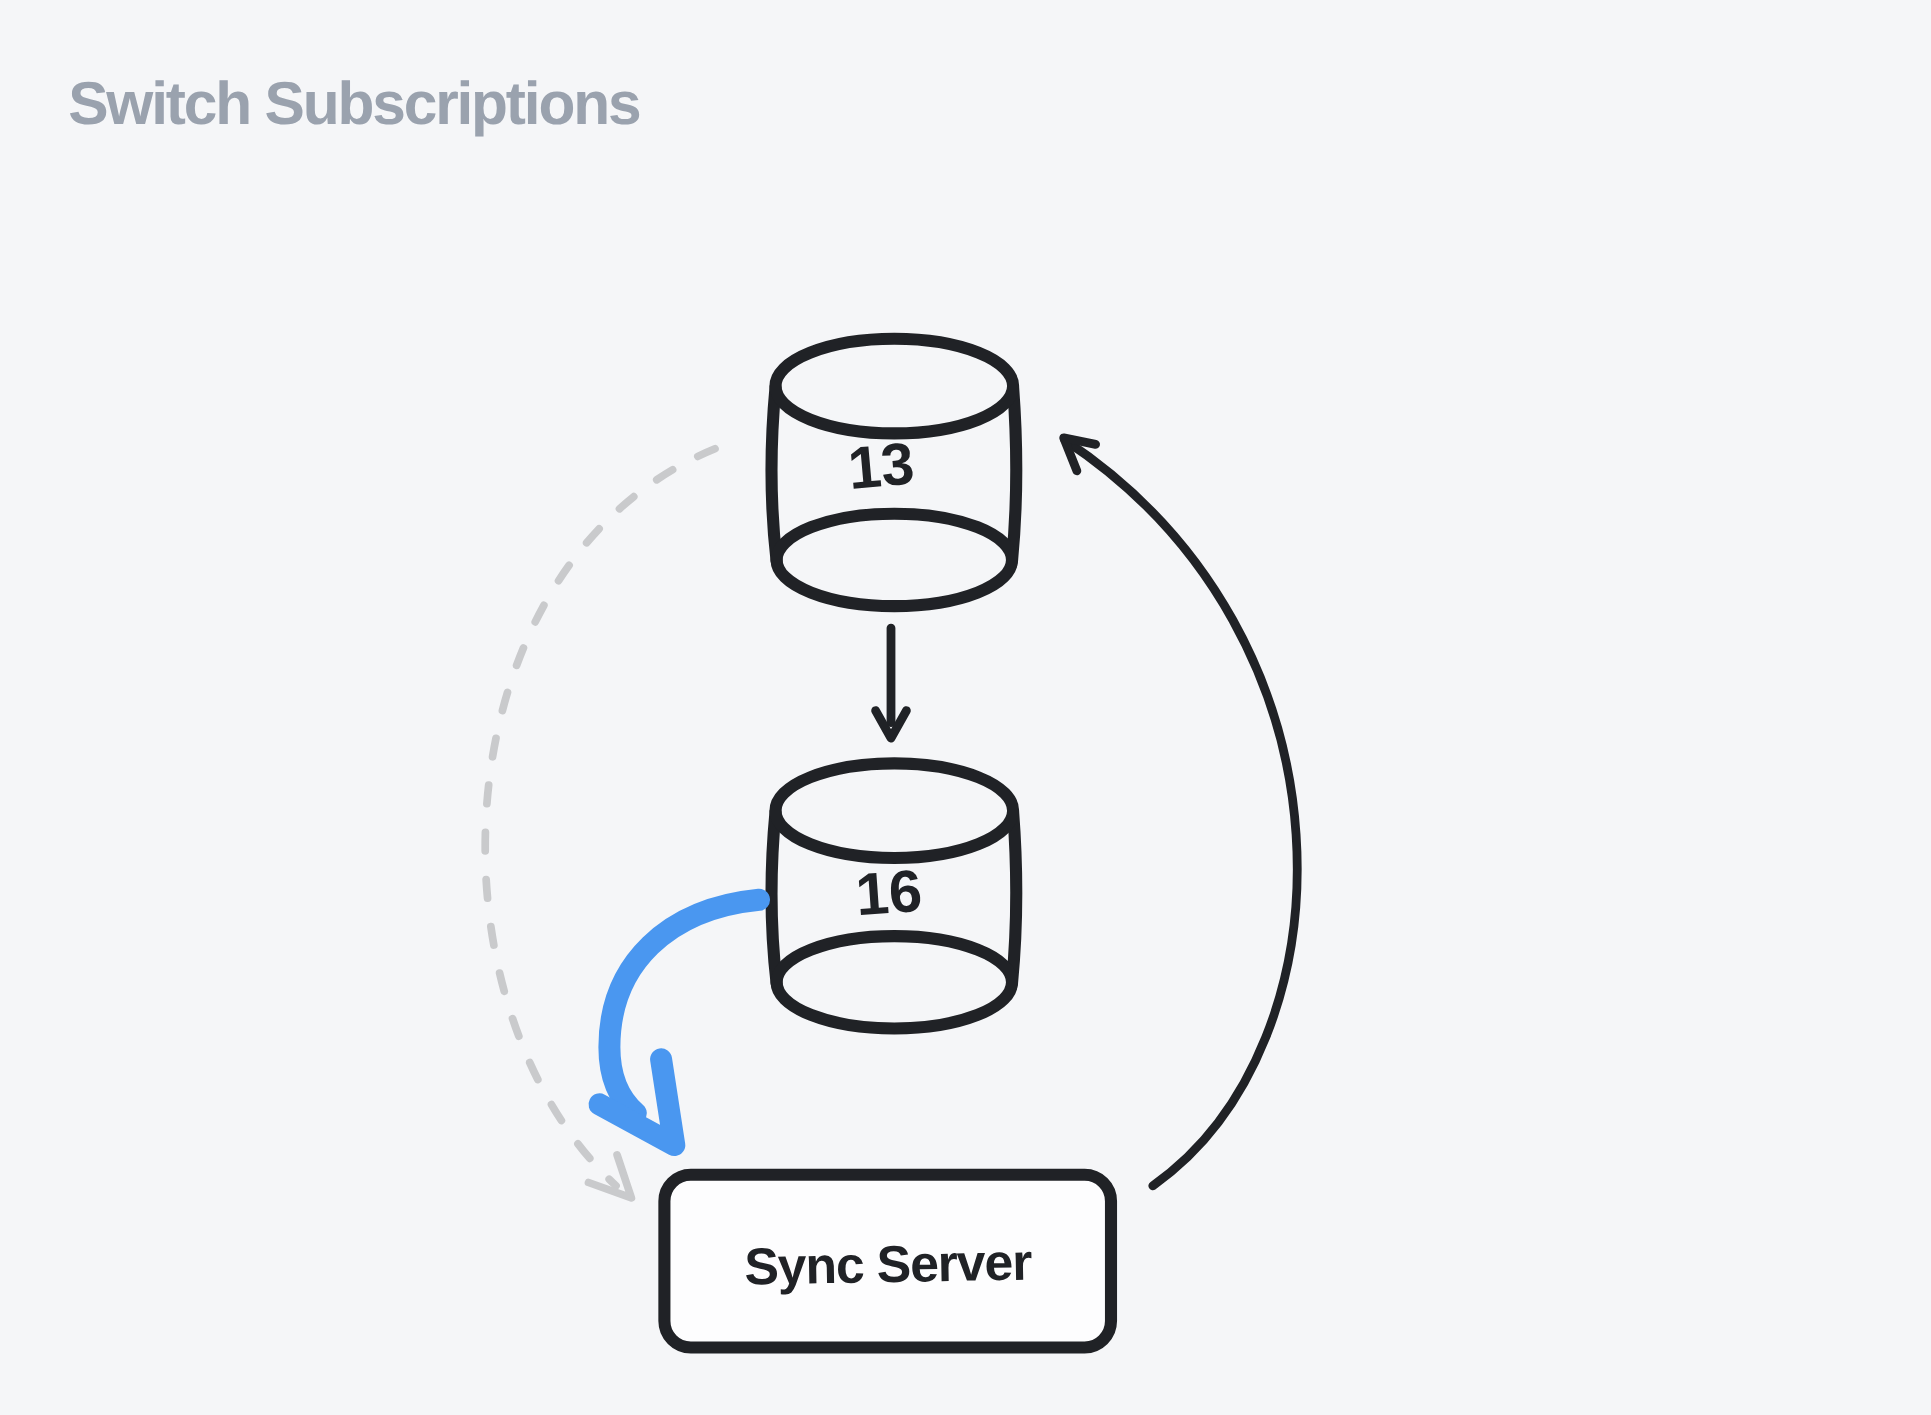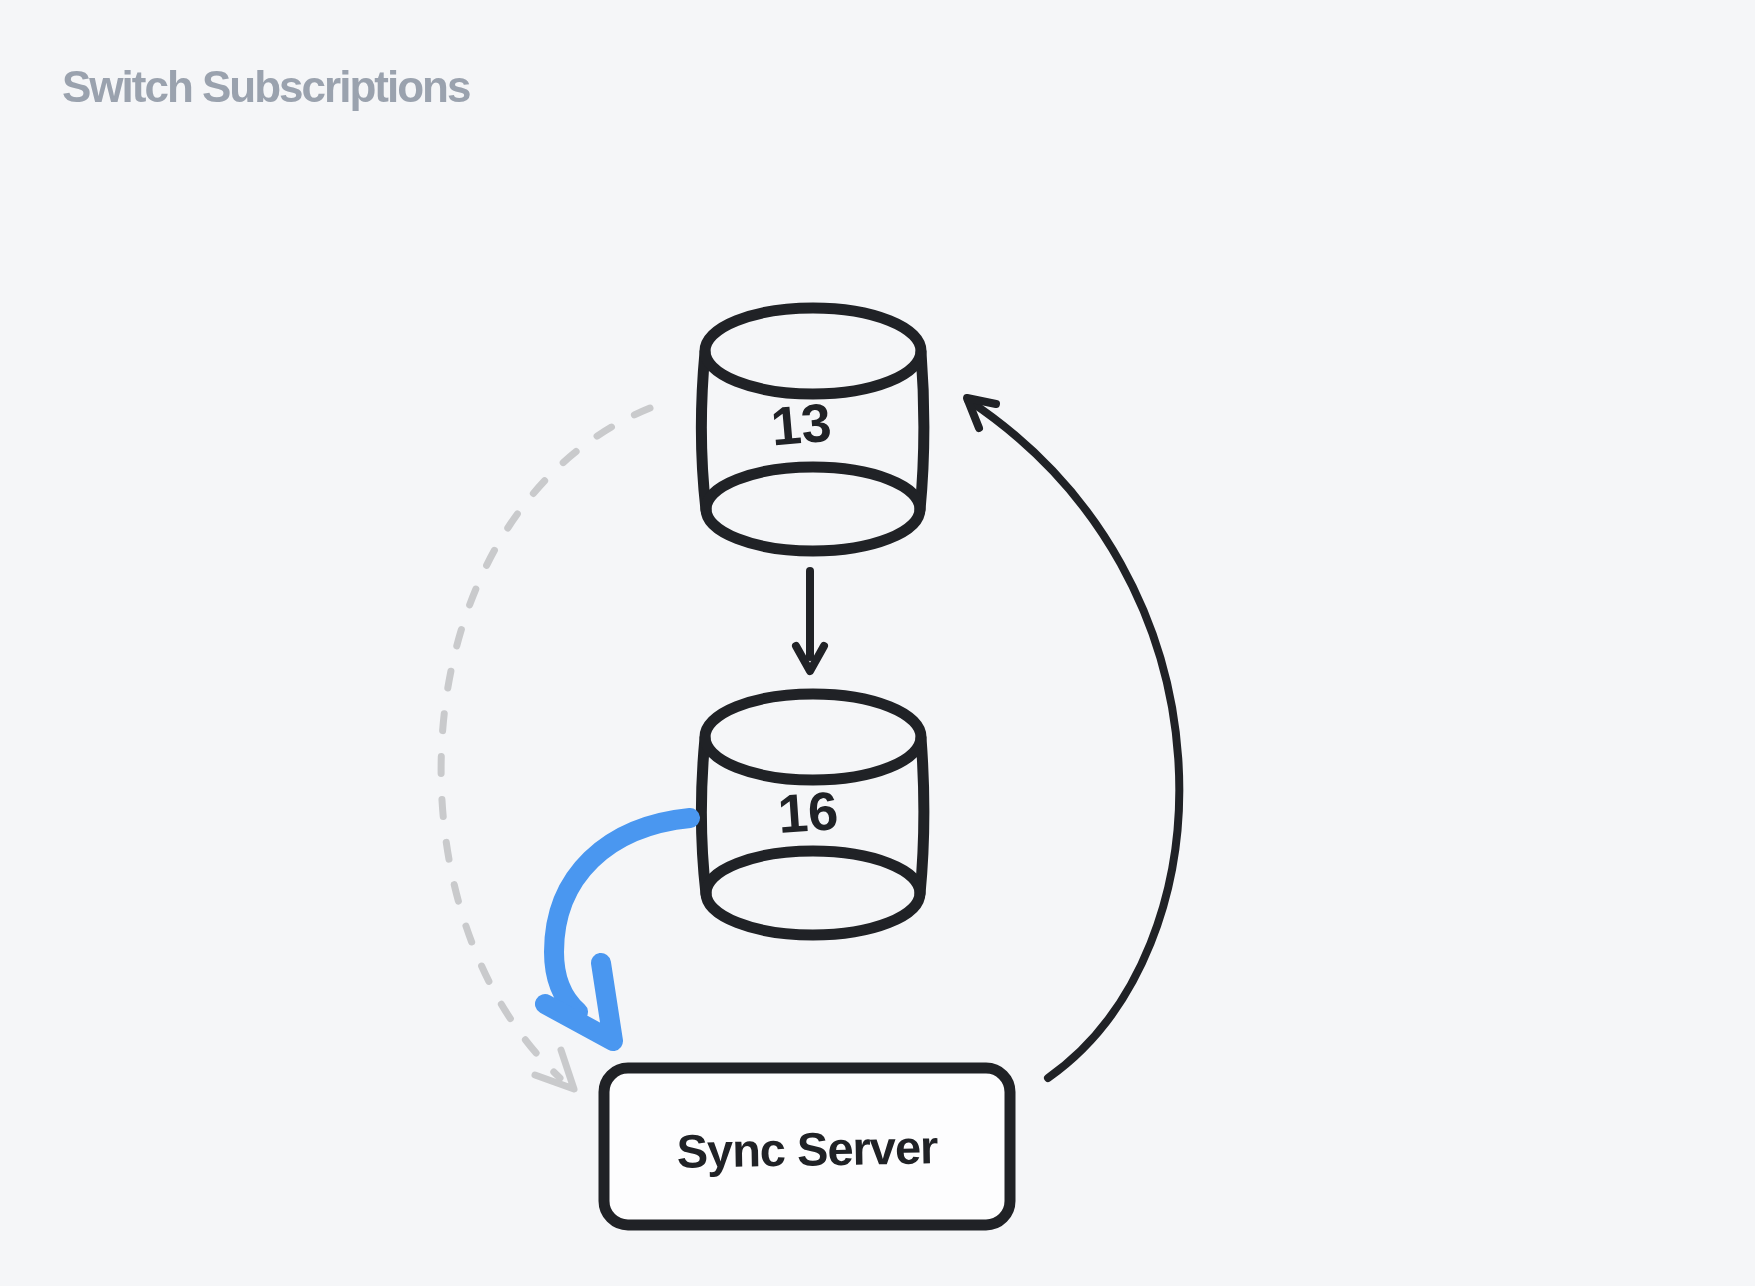--- a/index.html
+++ b/index.html
@@ -20,21 +20,21 @@
   .stage{
     position:relative;
     width:1755px;
     height:1286px;
     background:var(--background);
   }
   .page-title{
     position:absolute;
     left:62px;
     top:62px;
-    font-size:44px;
+    font-size:55px;
     font-weight:700;
     letter-spacing:-2px;
     color:var(--title-gray);
     white-space:nowrap;
   }
   svg.diagram{
     position:absolute;
     left:0;top:0;
     width:1755px;
     height:1286px;

